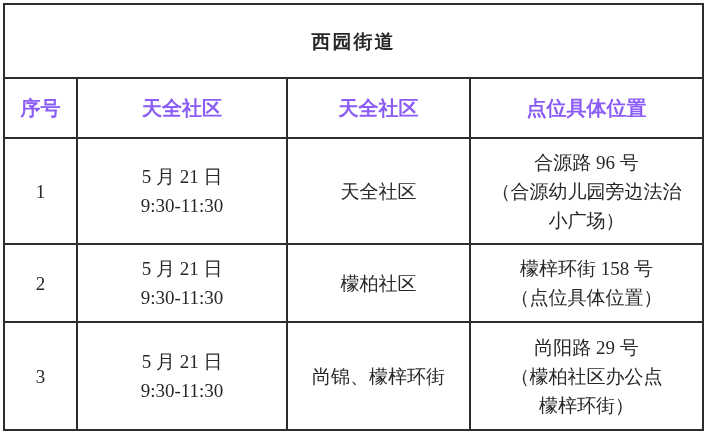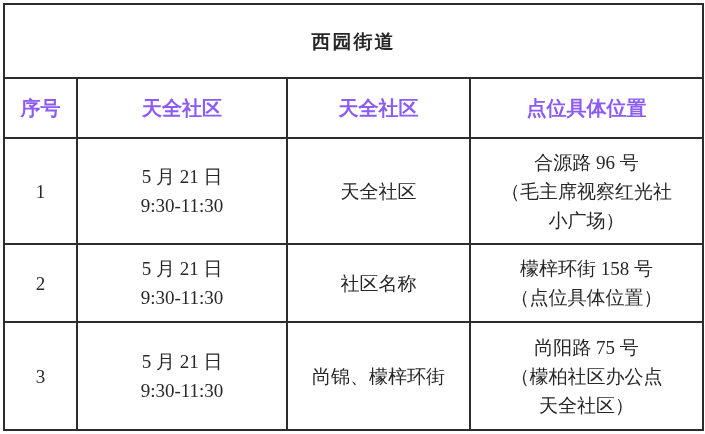--- a/index.html
+++ b/index.html
@@ -83,46 +83,46 @@
 
     <tr class="row-1">
       <td>1</td>
       <td>
         <span class="cell-line">5 月 21 日</span>
         <span class="cell-line">9:30-11:30</span>
       </td>
       <td>天全社区</td>
       <td>
         <span class="cell-line">合源路 96 号</span>
-        <span class="cell-line">（毛主席视察红光社</span>
+        <span class="cell-line">（合源幼儿园旁边法治</span>
         <span class="cell-line">小广场）</span>
       </td>
     </tr>
 
     <tr class="row-2">
       <td>2</td>
       <td>
         <span class="cell-line">5 月 21 日</span>
         <span class="cell-line">9:30-11:30</span>
       </td>
-      <td>社区名称</td>
+      <td>檬柏社区</td>
       <td>
         <span class="cell-line">檬梓环街 158 号</span>
         <span class="cell-line">（点位具体位置）</span>
       </td>
     </tr>
 
     <tr class="row-3">
       <td>3</td>
       <td>
         <span class="cell-line">5 月 21 日</span>
         <span class="cell-line">9:30-11:30</span>
       </td>
       <td>尚锦、檬梓环街</td>
       <td>
-        <span class="cell-line">尚阳路 75 号</span>
+        <span class="cell-line">尚阳路 29 号</span>
         <span class="cell-line">（檬柏社区办公点</span>
-        <span class="cell-line">天全社区）</span>
+        <span class="cell-line">檬梓环街）</span>
       </td>
     </tr>
   </tbody>
     </table>
 </div>
 
 </body></html>

